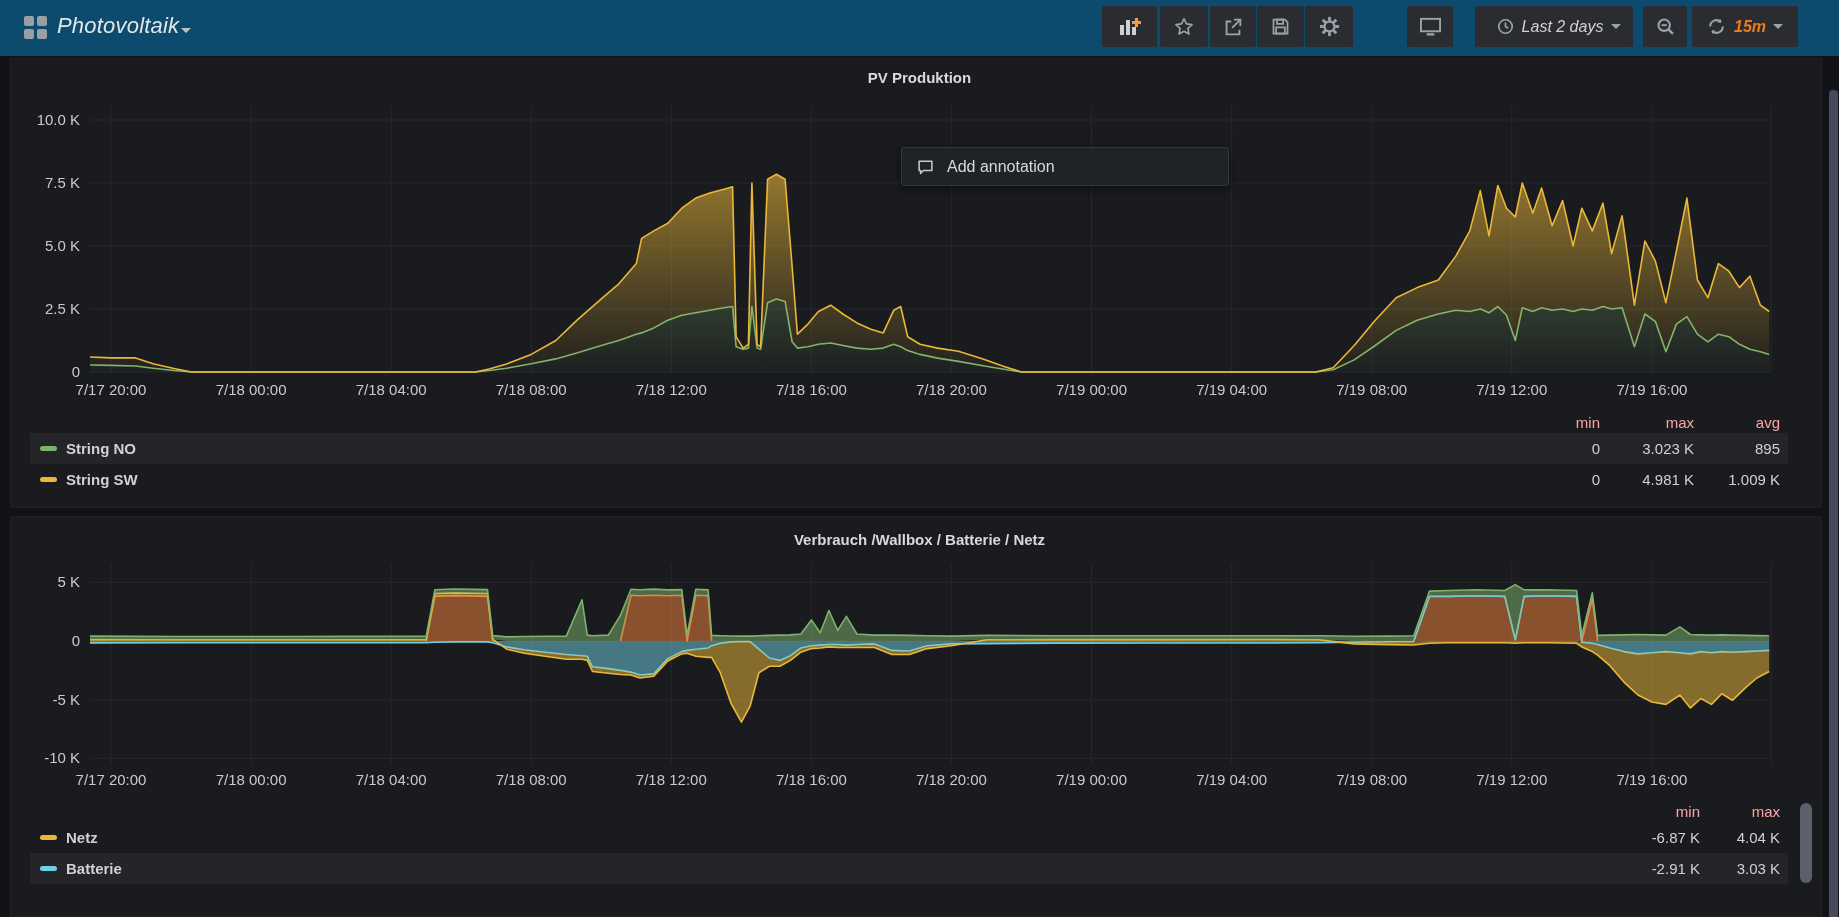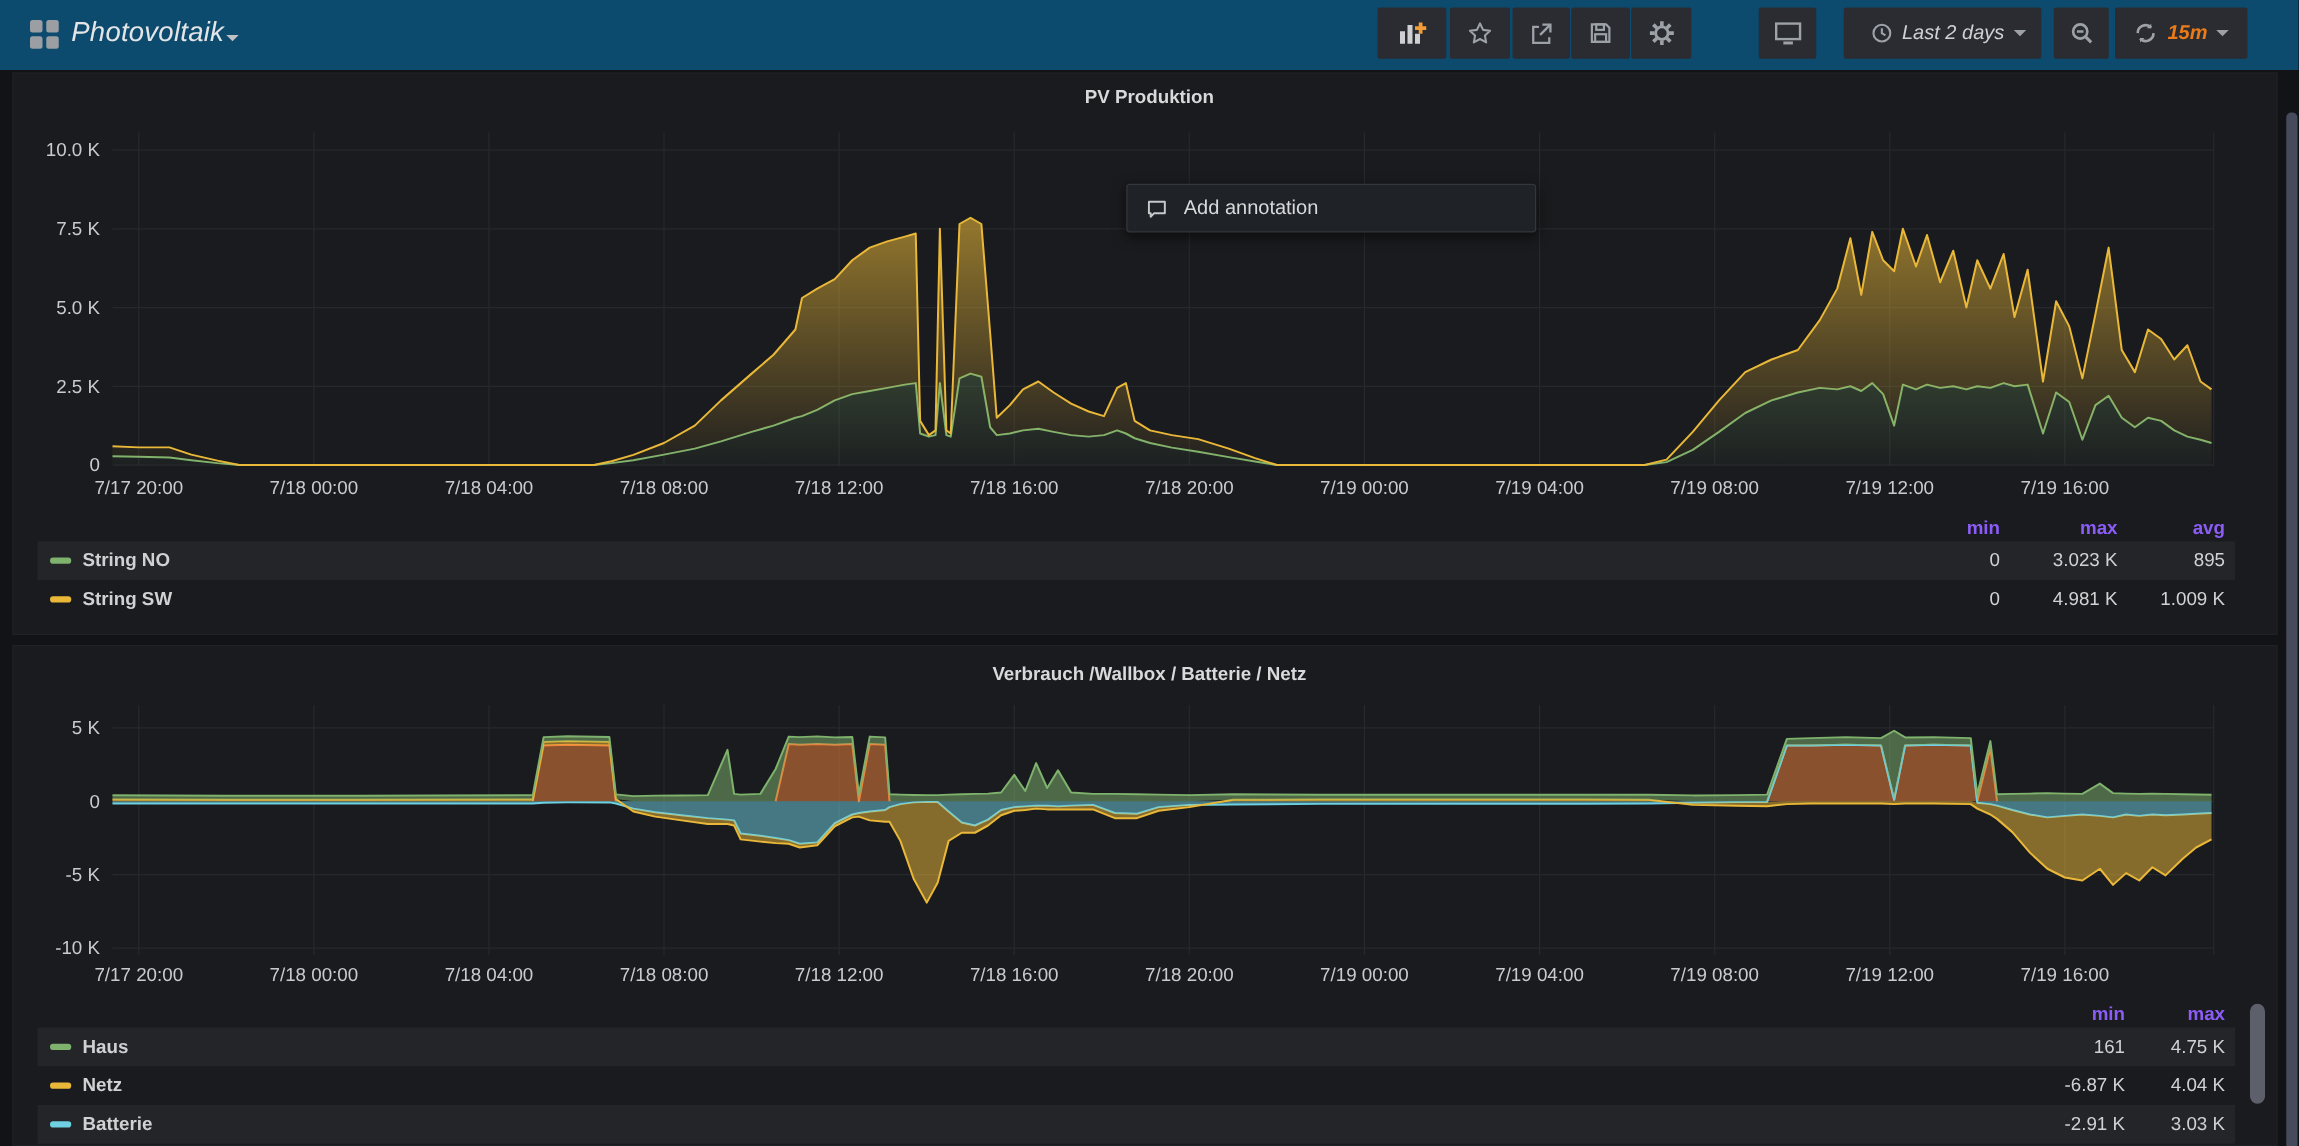--- a/index.html
+++ b/index.html
@@ -26,21 +26,21 @@
   
   .legend{position:absolute;font-size:15px;}
   .lrow{display:flex;align-items:center;height:31px;padding:0 8px 0 10px;box-sizing:border-box;cursor:pointer;}
   .lrow.head{height:22px;cursor:default;}
   .lrow.stripe{background:#232528;}
   .lname{color:#d0d1d3;margin-right:8px;font-weight:bold;}
   .lfill{flex:1;}
   .lcell{text-align:right;color:#d0d1d3;}
   .lcell.c90{width:90px;} .lcell.c94{width:94px;} .lcell.c86{width:86px;}
   .lcell.c110{width:110px;} .lcell.c80{width:80px;}
-  .lhead{color:#8b5cf6;font-weight:700;}
+  .lhead{color:#fca5a5;font-weight:400;}
   .swatch{display:inline-block;width:17px;height:5px;border-radius:2.5px;margin-right:9px;flex:none;}
   
   .annot{position:absolute;left:901px;top:147px;width:328px;height:39px;background:#1f2227;
          border:1px solid #33363d;border-radius:3px;box-shadow:0 3px 10px rgba(0,0,0,.55);
          display:flex;align-items:center;padding-left:15px;gap:13px;font-size:16px;color:#d8d9da;cursor:pointer;box-sizing:border-box;}
   
   .page-scroll{position:absolute;left:1829px;top:90px;width:9px;height:830px;background:#454a5c;border-radius:4px;cursor:pointer;}
   .legend-scroll{position:absolute;left:1800px;top:803px;width:12px;height:80px;background:#5d606a;border-radius:6px;cursor:pointer;}
 </style>
 </head>
@@ -284,27 +284,20 @@
         <text x="80" y="763.4" text-anchor="end">-10 K</text>
       </g>
     </svg>
 
   <div class="legend" style="left:30px;top:800px;width:1758px;">
     <div class="lrow head">
       <span class="lfill"></span>
       <span class="lcell c110 lhead">min</span>
       <span class="lcell c80 lhead">max</span>
     </div>
-    <div class="lrow stripe">
-      <i class="swatch" style="background: rgb(126, 178, 109);"></i>
-      <span class="lname">Haus</span>
-      <span class="lfill"></span>
-      <span class="lcell c110">161</span>
-      <span class="lcell c80">4.75 K</span>
-    </div>
     <div class="lrow">
       <i class="swatch" style="background: rgb(234, 184, 57);"></i>
       <span class="lname">Netz</span>
       <span class="lfill"></span>
       <span class="lcell c110">-6.87 K</span>
       <span class="lcell c80">4.04 K</span>
     </div>
     <div class="lrow stripe">
       <i class="swatch" style="background: rgb(110, 208, 224);"></i>
       <span class="lname">Batterie</span>

